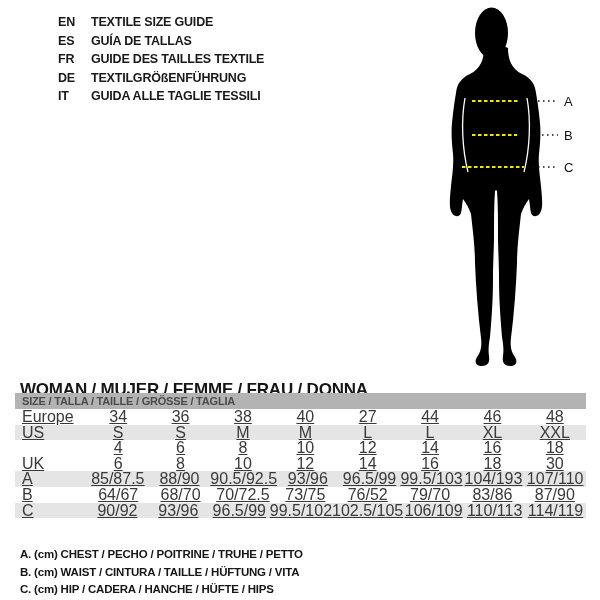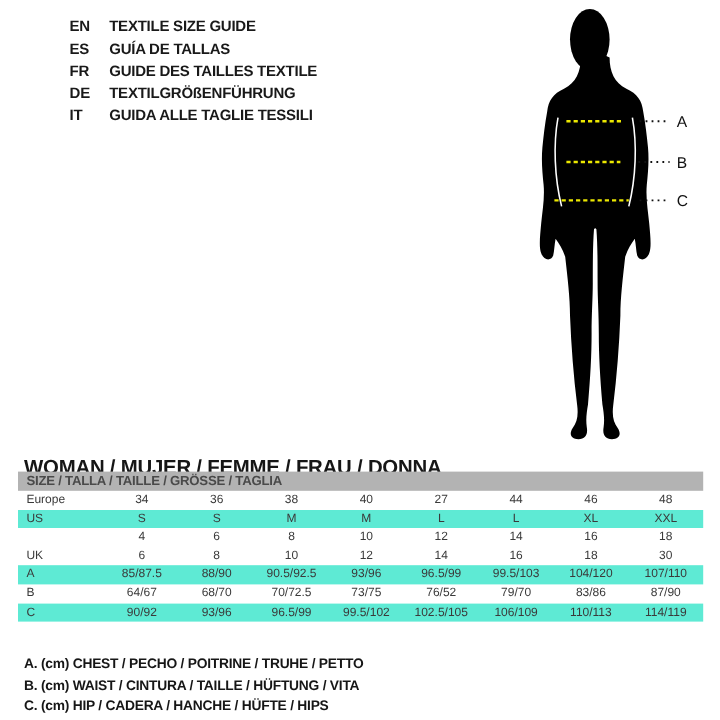--- a/index.html
+++ b/index.html
@@ -44,23 +44,23 @@
   .size-table-header {
     height: 16px; line-height: 16px;
     background: #b3b3b3; color: #4a4a4a;
     font-size: 11px; font-weight: 700; letter-spacing: -0.2px;
     padding-left: 7px;
   }
   .size-row {
     display: grid;
     grid-template-columns: 72px repeat(8, 1fr);
     height: 15.6px; line-height: 15.6px;
-    font-size: 10px; color: #3a3a3a;
-  }
-  .size-row.shaded { background: #5eead4; }
+    font-size: 16px; color: #3a3a3a; text-decoration: underline;
+  }
+  .size-row.shaded { background: #e5e5e5; }
   .size-row .row-label { text-align: left; padding-left: 7px; }
   .size-row .cell { text-align: center; }
 
   
   .legend {
     position: absolute; left: 20px; top: 546px;
   }
   .legend-line {
     font-size: 11.5px; font-weight: 700; letter-spacing: -0.2px;
     line-height: 17.6px; white-space: nowrap; color: #161616;
@@ -206,21 +206,21 @@
   </div>
 
   <div class="size-row shaded">
     <div class="row-label">A</div>
     <div class="cell">85/87.5</div>
     <div class="cell">88/90</div>
     <div class="cell">90.5/92.5</div>
     <div class="cell">93/96</div>
     <div class="cell">96.5/99</div>
     <div class="cell">99.5/103</div>
-    <div class="cell">104/120</div>
+    <div class="cell">104/193</div>
     <div class="cell">107/110</div>
   </div>
 
   <div class="size-row">
     <div class="row-label">B</div>
     <div class="cell">64/67</div>
     <div class="cell">68/70</div>
     <div class="cell">70/72.5</div>
     <div class="cell">73/75</div>
     <div class="cell">76/52</div>

